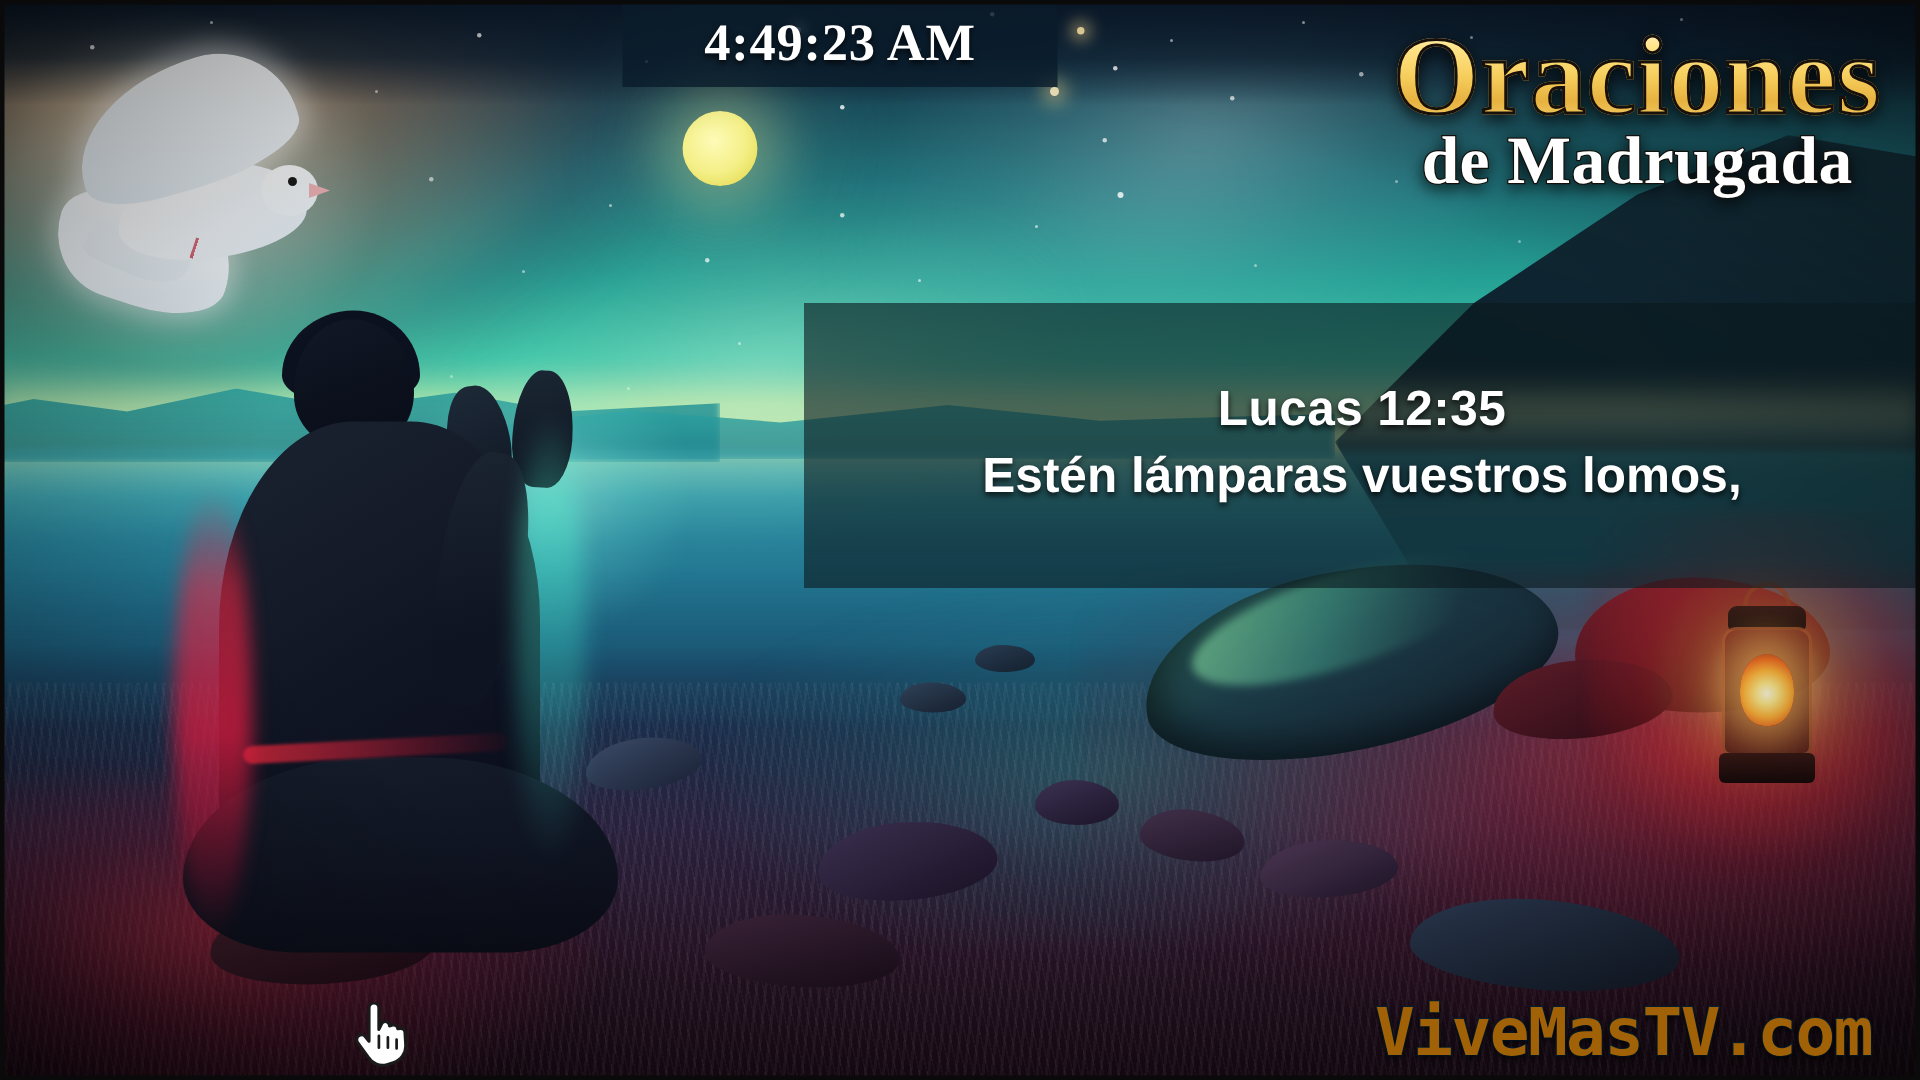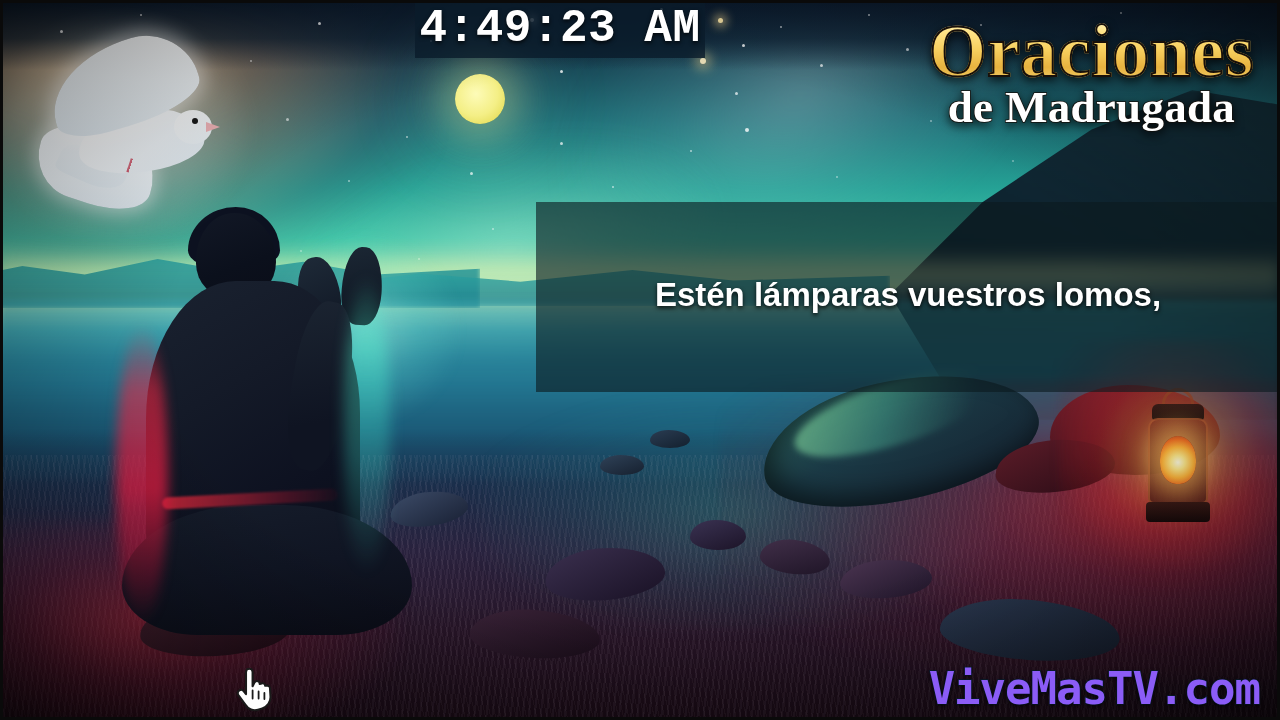--- a/index.html
+++ b/index.html
@@ -312,23 +312,23 @@
   }
   .frame{ position:absolute; inset:0; border:3px solid #0a0a0a; pointer-events:none; }
 
   
   .clock{
     position:absolute; left:415px; top:0; width:290px; height:58px;
     background:rgba(10,28,42,.80);
     display:flex; align-items:center; justify-content:center;
   }
   .clock-text{
-    color:#fff; font-size:46px; font-weight:bold; letter-spacing:.5px;
+    color:#fff; font-size:35px; font-weight:bold; letter-spacing:.5px;
     text-shadow:0 2px 4px rgba(0,0,0,.8);
-    font-family:Liberation Mono, monospace;
+    font-family:Liberation Serif, serif;
   }
 
   
   .brand{ position:absolute; right:26px; top:16px; text-align:center; }
   .brand-main{
     font-family:"Liberation Serif", serif;
     font-size:74px; font-weight:bold; line-height:.96;
     background:linear-gradient(180deg,#fff6cf 0%, #ffe488 22%, #f7cf5e 48%, #e7b23f 72%, #f4d778 100%);
     -webkit-background-clip:text; background-clip:text; color:transparent;
     -webkit-text-stroke:2px #18100a;
@@ -381,24 +381,24 @@
   }
   .thumb-icon{ flex:0 0 auto; }
   .sub-label{
     color:#4a4a4a; font-size:18px; font-weight:bold; letter-spacing:1.2px; flex:1 1 auto;
   }
   .bell-icon{ flex:0 0 auto; }
   .cursor-hand{ position:absolute; left:232px; top:668px; width:44px; height:48px; }
 
   
   .watermark{
-    position:absolute; right:20px; bottom:6px;
+    position:absolute; right:32px; bottom:6px;
     font-family:"DejaVu Sans Mono", monospace;
     font-size:44px; font-weight:bold; letter-spacing:-1px;
-    color:#8b5cf6;
+    color:#a16207;
     -webkit-text-stroke:1.5px #062033;
     paint-order:stroke fill;
     text-shadow:0 2px 5px rgba(0,0,0,.8);
   }
 </style>
 </head>
 <body>
 
 <div class="stage">
 
@@ -515,20 +515,21 @@
   <div class="clock">
     <span class="clock-text">4:49:23 AM</span>
   </div>
 
   <div class="brand">
     <div class="brand-main">Oraciones</div>
     <div class="brand-sub">de Madrugada</div>
   </div>
 
   <div class="verse-box">
+    <div class="verse-ref">Lucas 12:35</div>
     <div class="verse-line">Estén lámparas vuestros lomos,</div>
   </div>
 
 
   <span class="cursor-hand">
     <svg width="44" height="48" viewBox="0 0 44 48" aria-hidden="true">
       <path d="M14 4c0-2 1.5-3.4 3.3-3.4S20.6 2 20.6 4v14.3l1.7-3.6c.7-1.5 2.4-2.1 3.8-1.4 1.1.5 1.7 1.6 1.6 2.7l2-.6c1.5-.4 3 .4 3.4 1.9l.1.5 1.7-.2c1.6-.2 3 1 3.1 2.6l.5 8.4c.3 5.4-3.1 10.3-8.3 11.9l-4.2 1.3c-4.7 1.4-9.8-.5-12.3-4.7L6.2 26.8c-.9-1.6-.3-3.6 1.3-4.5 1.4-.8 3.1-.4 4.1.8l2.4 3V4z" fill="#ffffff" stroke="#1a1a1a" stroke-width="2.1" stroke-linejoin="round"></path>
       <path d="M20.6 22.5v8M26.6 23.5v7M32.4 25v6" stroke="#1a1a1a" stroke-width="1.8" stroke-linecap="round" fill="none"></path>
     </svg>
   </span>

